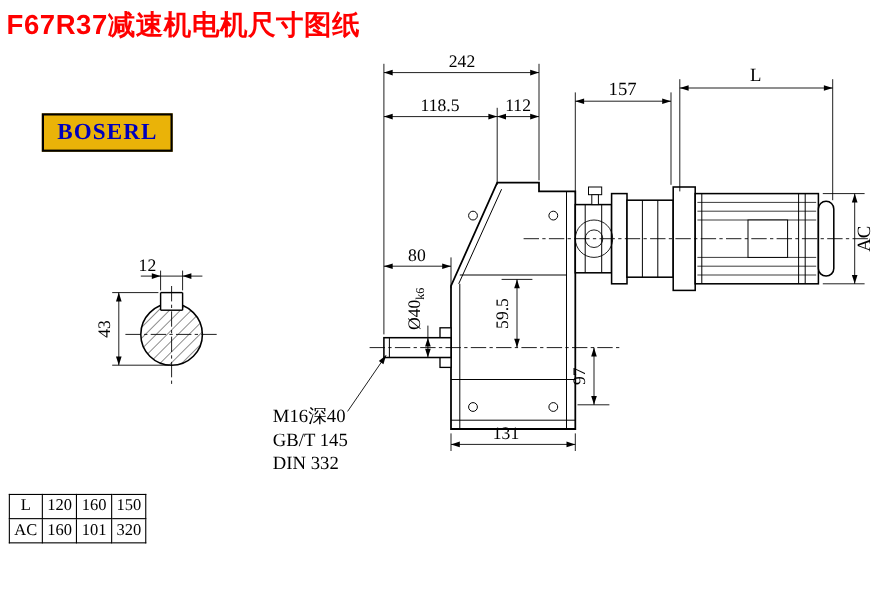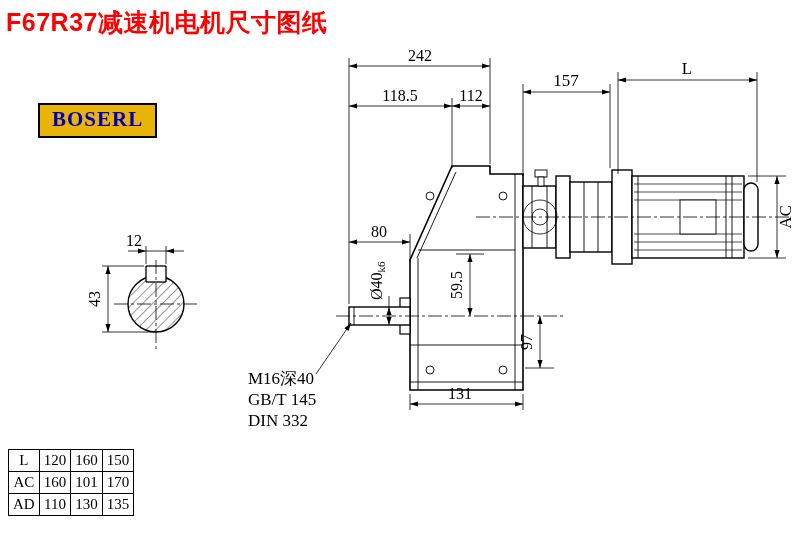--- a/index.html
+++ b/index.html
@@ -226,22 +226,16 @@
     <tr class="drow">
       <td>L</td>
       <td>120</td>
       <td>160</td>
       <td>150</td>
     </tr>
     <tr class="drow">
       <td>AC</td>
       <td>160</td>
       <td>101</td>
-      <td>170</td>
-    </tr>
-    <tr class="drow">
-      <td>AD</td>
-      <td>110</td>
-      <td>130</td>
-      <td>135</td>
+      <td>320</td>
     </tr>
   </tbody>
 </table>
 
 </body></html>

